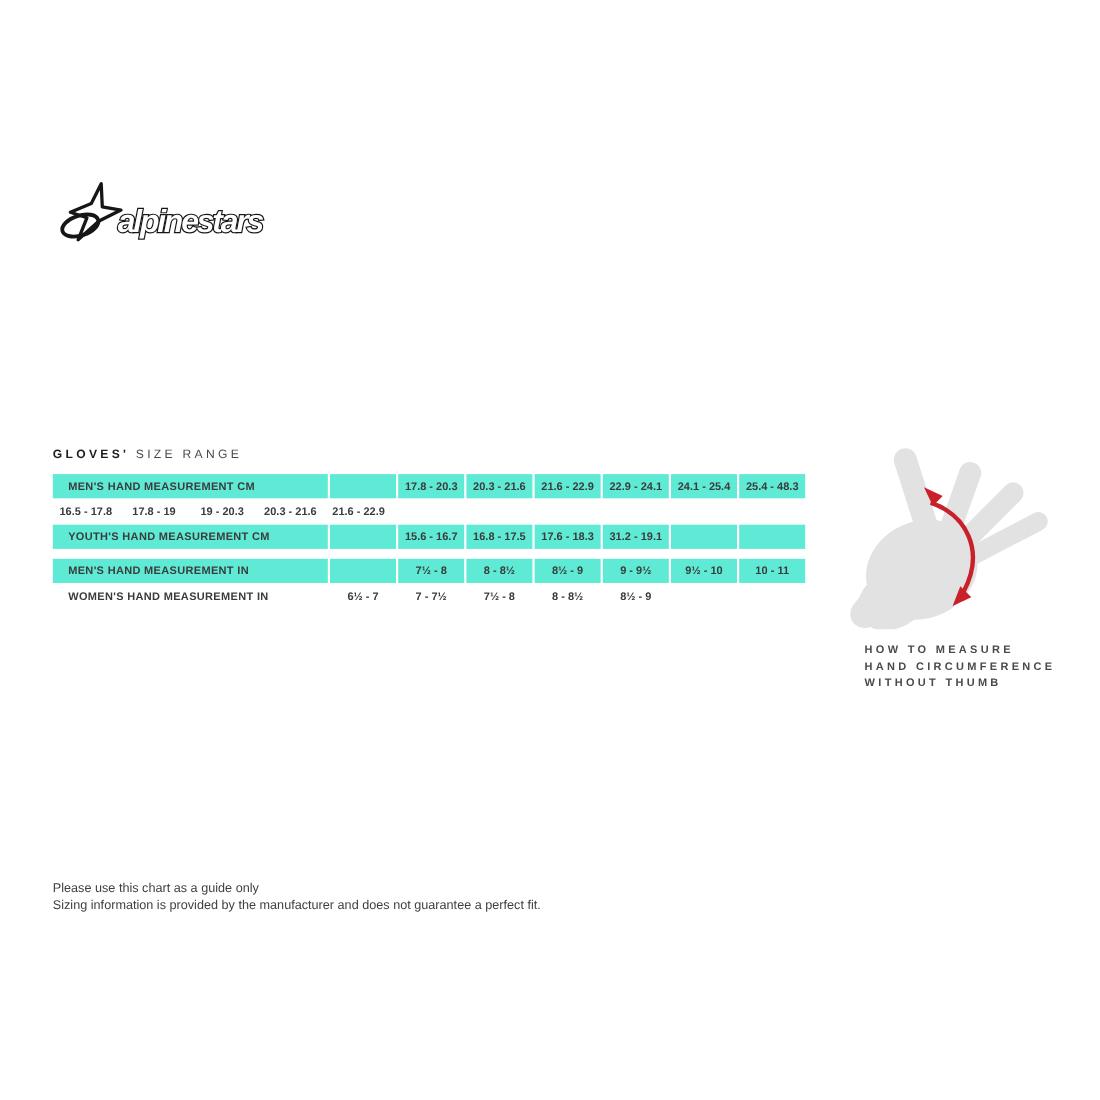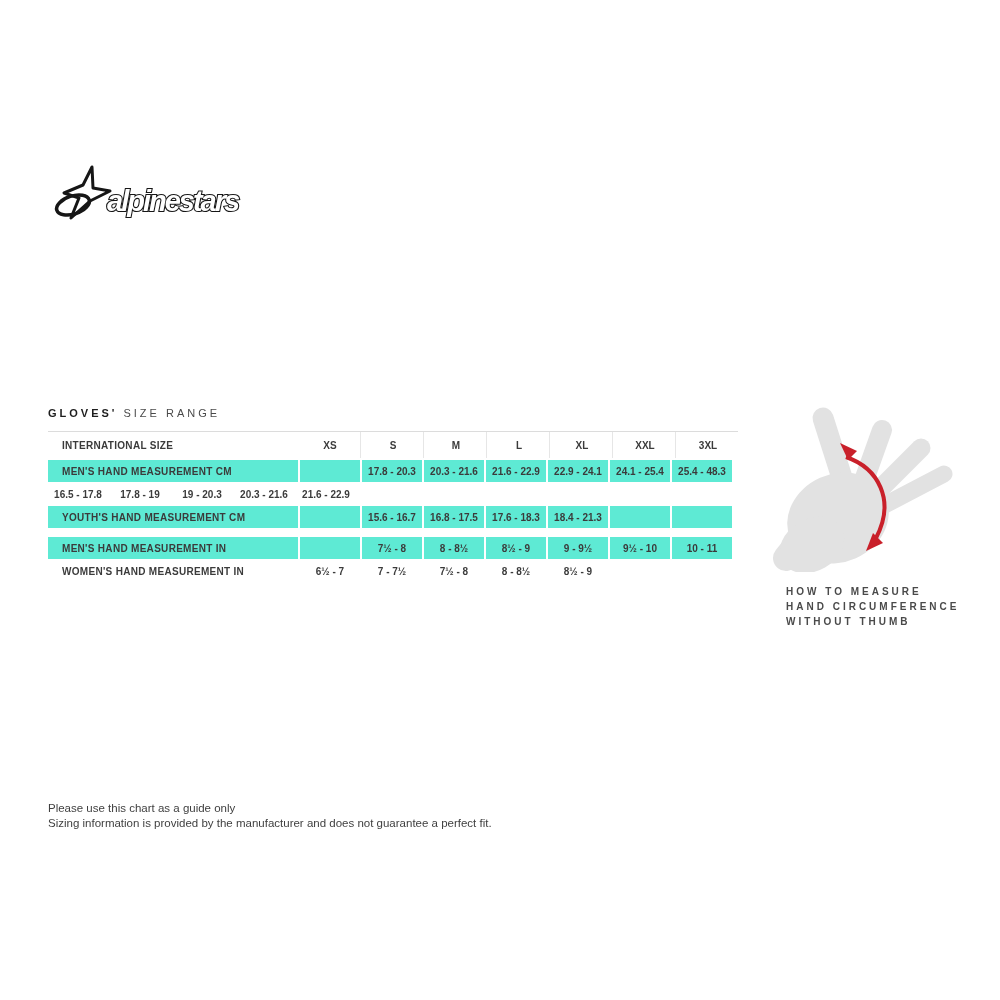--- a/index.html
+++ b/index.html
@@ -45,31 +45,20 @@
 
     <text x="55" y="48" font-family="Liberation Sans, sans-serif" font-size="29" font-weight="bold" font-style="italic" letter-spacing="-2" fill="#ffffff" stroke="#161616" stroke-width="2.2" paint-order="stroke">alpinestars</text>
   </svg>
 </div>
 
 <div class="heading">
   <span class="hb">GLOVES'</span><span class="hr">SIZE RANGE</span>
 </div>
 
 <div class="size-table">
-  <div class="trow header-row">
-    <div class="cell label-cell">INTERNATIONAL SIZE</div>
-
-  <div class="cell val-cell head-cell">XS</div>
-      <div class="cell val-cell head-cell">S</div>
-      <div class="cell val-cell head-cell">M</div>
-      <div class="cell val-cell head-cell">L</div>
-      <div class="cell val-cell head-cell">XL</div>
-      <div class="cell val-cell head-cell">XXL</div>
-      <div class="cell val-cell head-cell">3XL</div>
-    </div>
   <div>
 
   <div class="group">
         <div class="trow">
           <div class="cell label-cell shaded">MEN'S HAND MEASUREMENT CM</div>
           <div class="cell val-cell shaded"></div>
           <div class="cell val-cell shaded">17.8 - 20.3</div>
           <div class="cell val-cell shaded">20.3 - 21.6</div>
           <div class="cell val-cell shaded">21.6 - 22.9</div>
           <div class="cell val-cell shaded">22.9 - 24.1</div>
@@ -84,21 +73,21 @@
           <div class="cell val-cell">21.6 - 22.9</div>
           <div class="cell val-cell"></div>
           <div class="cell val-cell"></div>
         </div>
         <div class="trow">
           <div class="cell label-cell shaded">YOUTH'S HAND MEASUREMENT CM</div>
           <div class="cell val-cell shaded"></div>
           <div class="cell val-cell shaded">15.6 - 16.7</div>
           <div class="cell val-cell shaded">16.8 - 17.5</div>
           <div class="cell val-cell shaded">17.6 - 18.3</div>
-          <div class="cell val-cell shaded">18.4 - 21.3</div>
+          <div class="cell val-cell shaded">31.2 - 19.1</div>
           <div class="cell val-cell shaded"></div>
           <div class="cell val-cell shaded"></div>
         </div>
       </div>
       <div class="group">
         <div class="trow">
           <div class="cell label-cell shaded">MEN'S HAND MEASUREMENT IN</div>
           <div class="cell val-cell shaded"></div>
           <div class="cell val-cell shaded">7½ - 8</div>
           <div class="cell val-cell shaded">8 - 8½</div>

